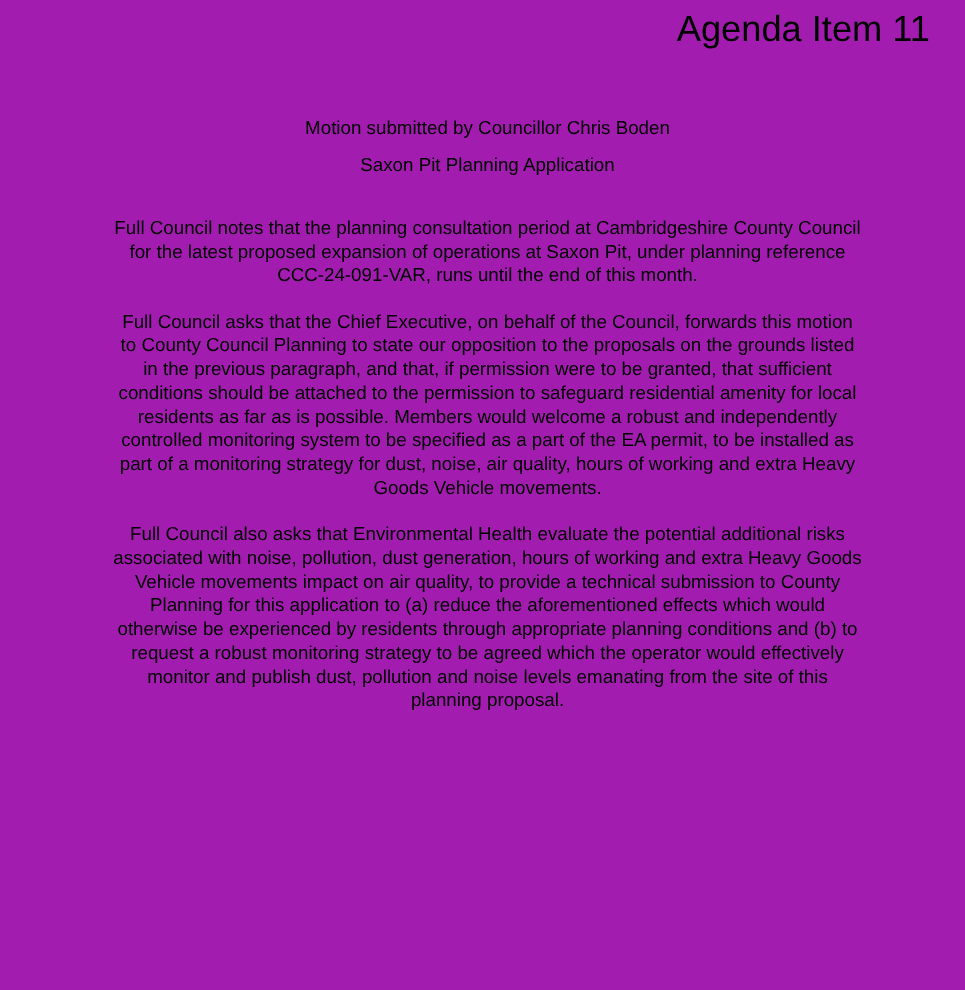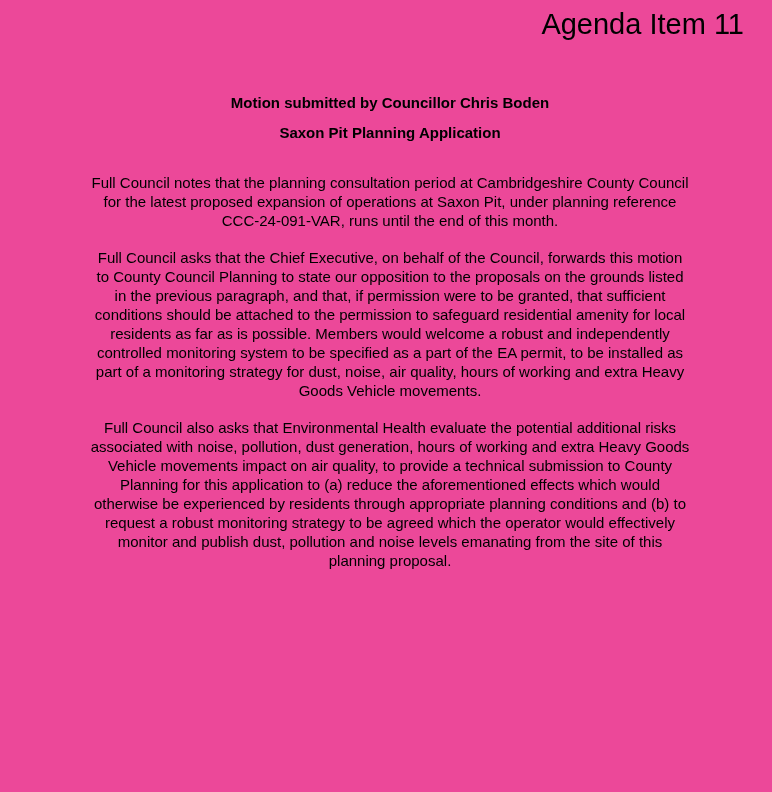--- a/index.html
+++ b/index.html
@@ -4,21 +4,21 @@
 <style>
   html, body {
     margin: 0;
     padding: 0;
     background: #ffffff;
   }
   .page {
     position: relative;
     width: 772px;
     height: 792px;
-    background: #ec4899;
+    background: #a21caf;
     font-family: "Liberation Sans", "DejaVu Sans", sans-serif;
     color: #000000;
     overflow: hidden;
   }
   .agenda-item {
     position: absolute;
     top: 8px;
     right: 28px;
     font-size: 29px;
     line-height: 33px;
@@ -31,21 +31,21 @@
     top: 0;
     left: 90px;
     width: 600px;
     padding-top: 93px;
   }
   .doc-heading {
     margin: 0;
     text-align: center;
     font-size: 15px;
     line-height: 19px;
-    font-weight: 700;
+    font-weight: 400;
     color: #000000;
   }
   .doc-heading.first {
     margin-bottom: 11px;
   }
   .doc-heading.second {
     margin-bottom: 31px;
   }
   .doc-paragraph {
     margin: 0 0 18px 0;

